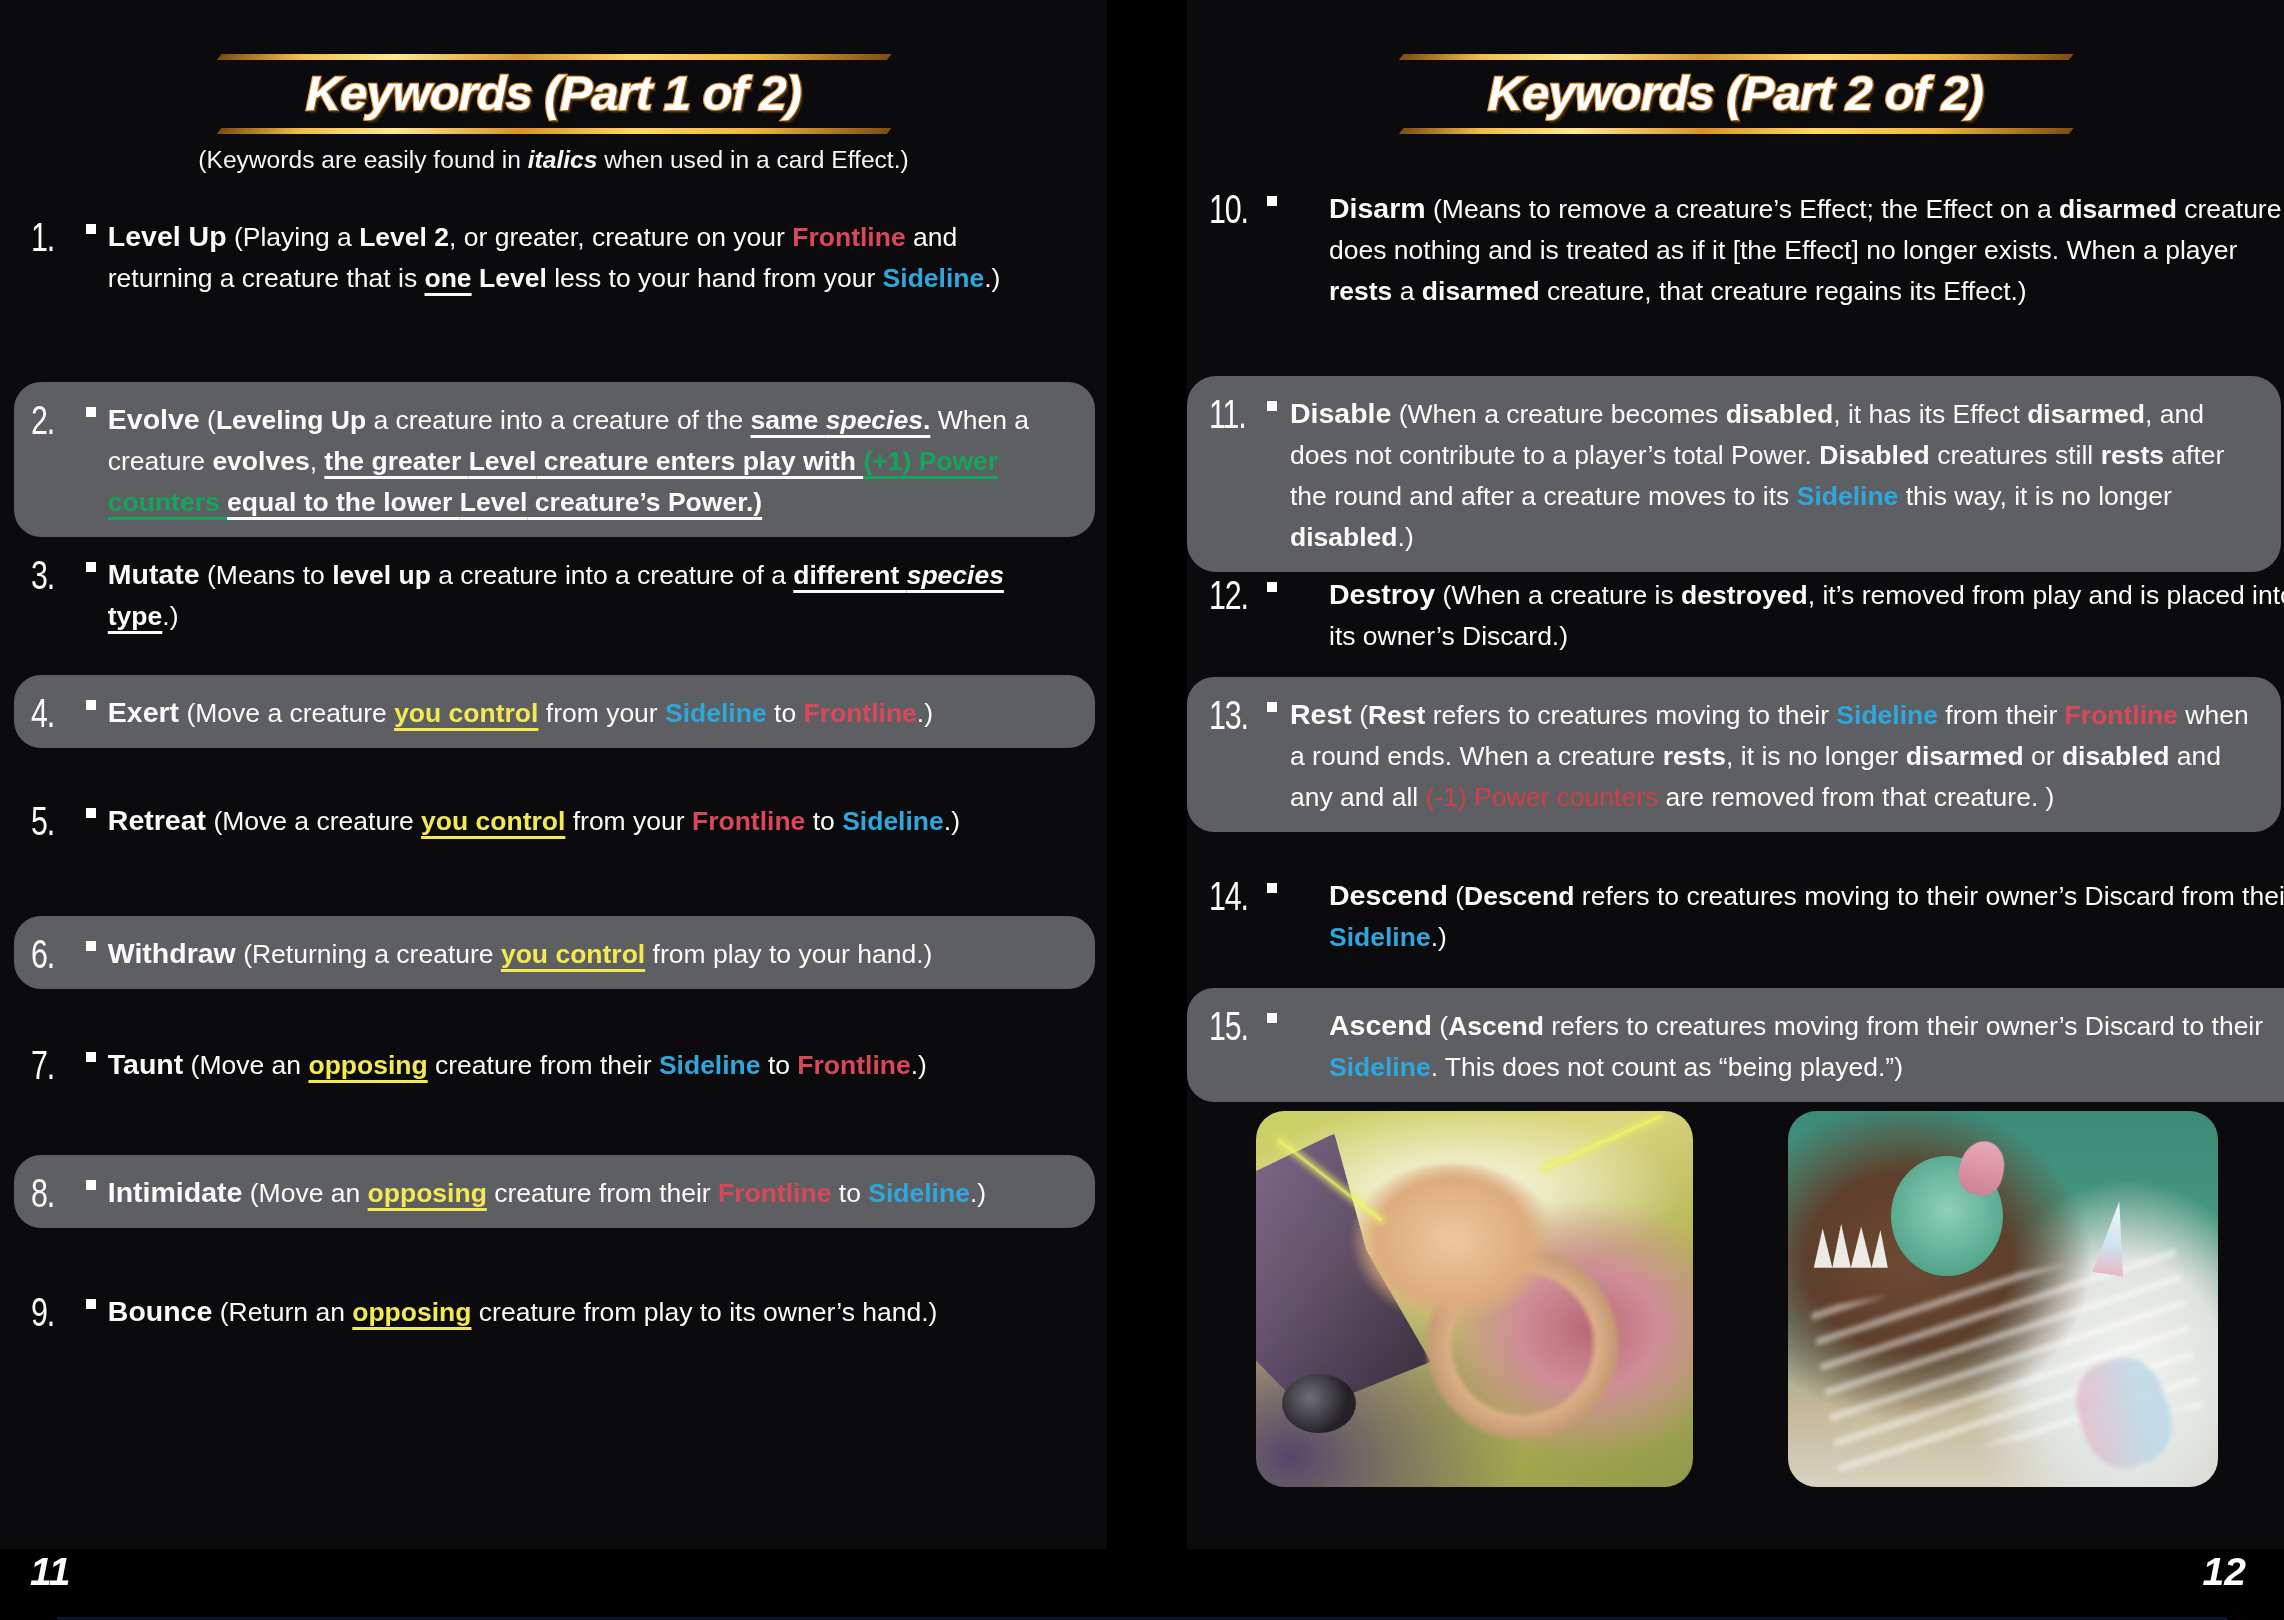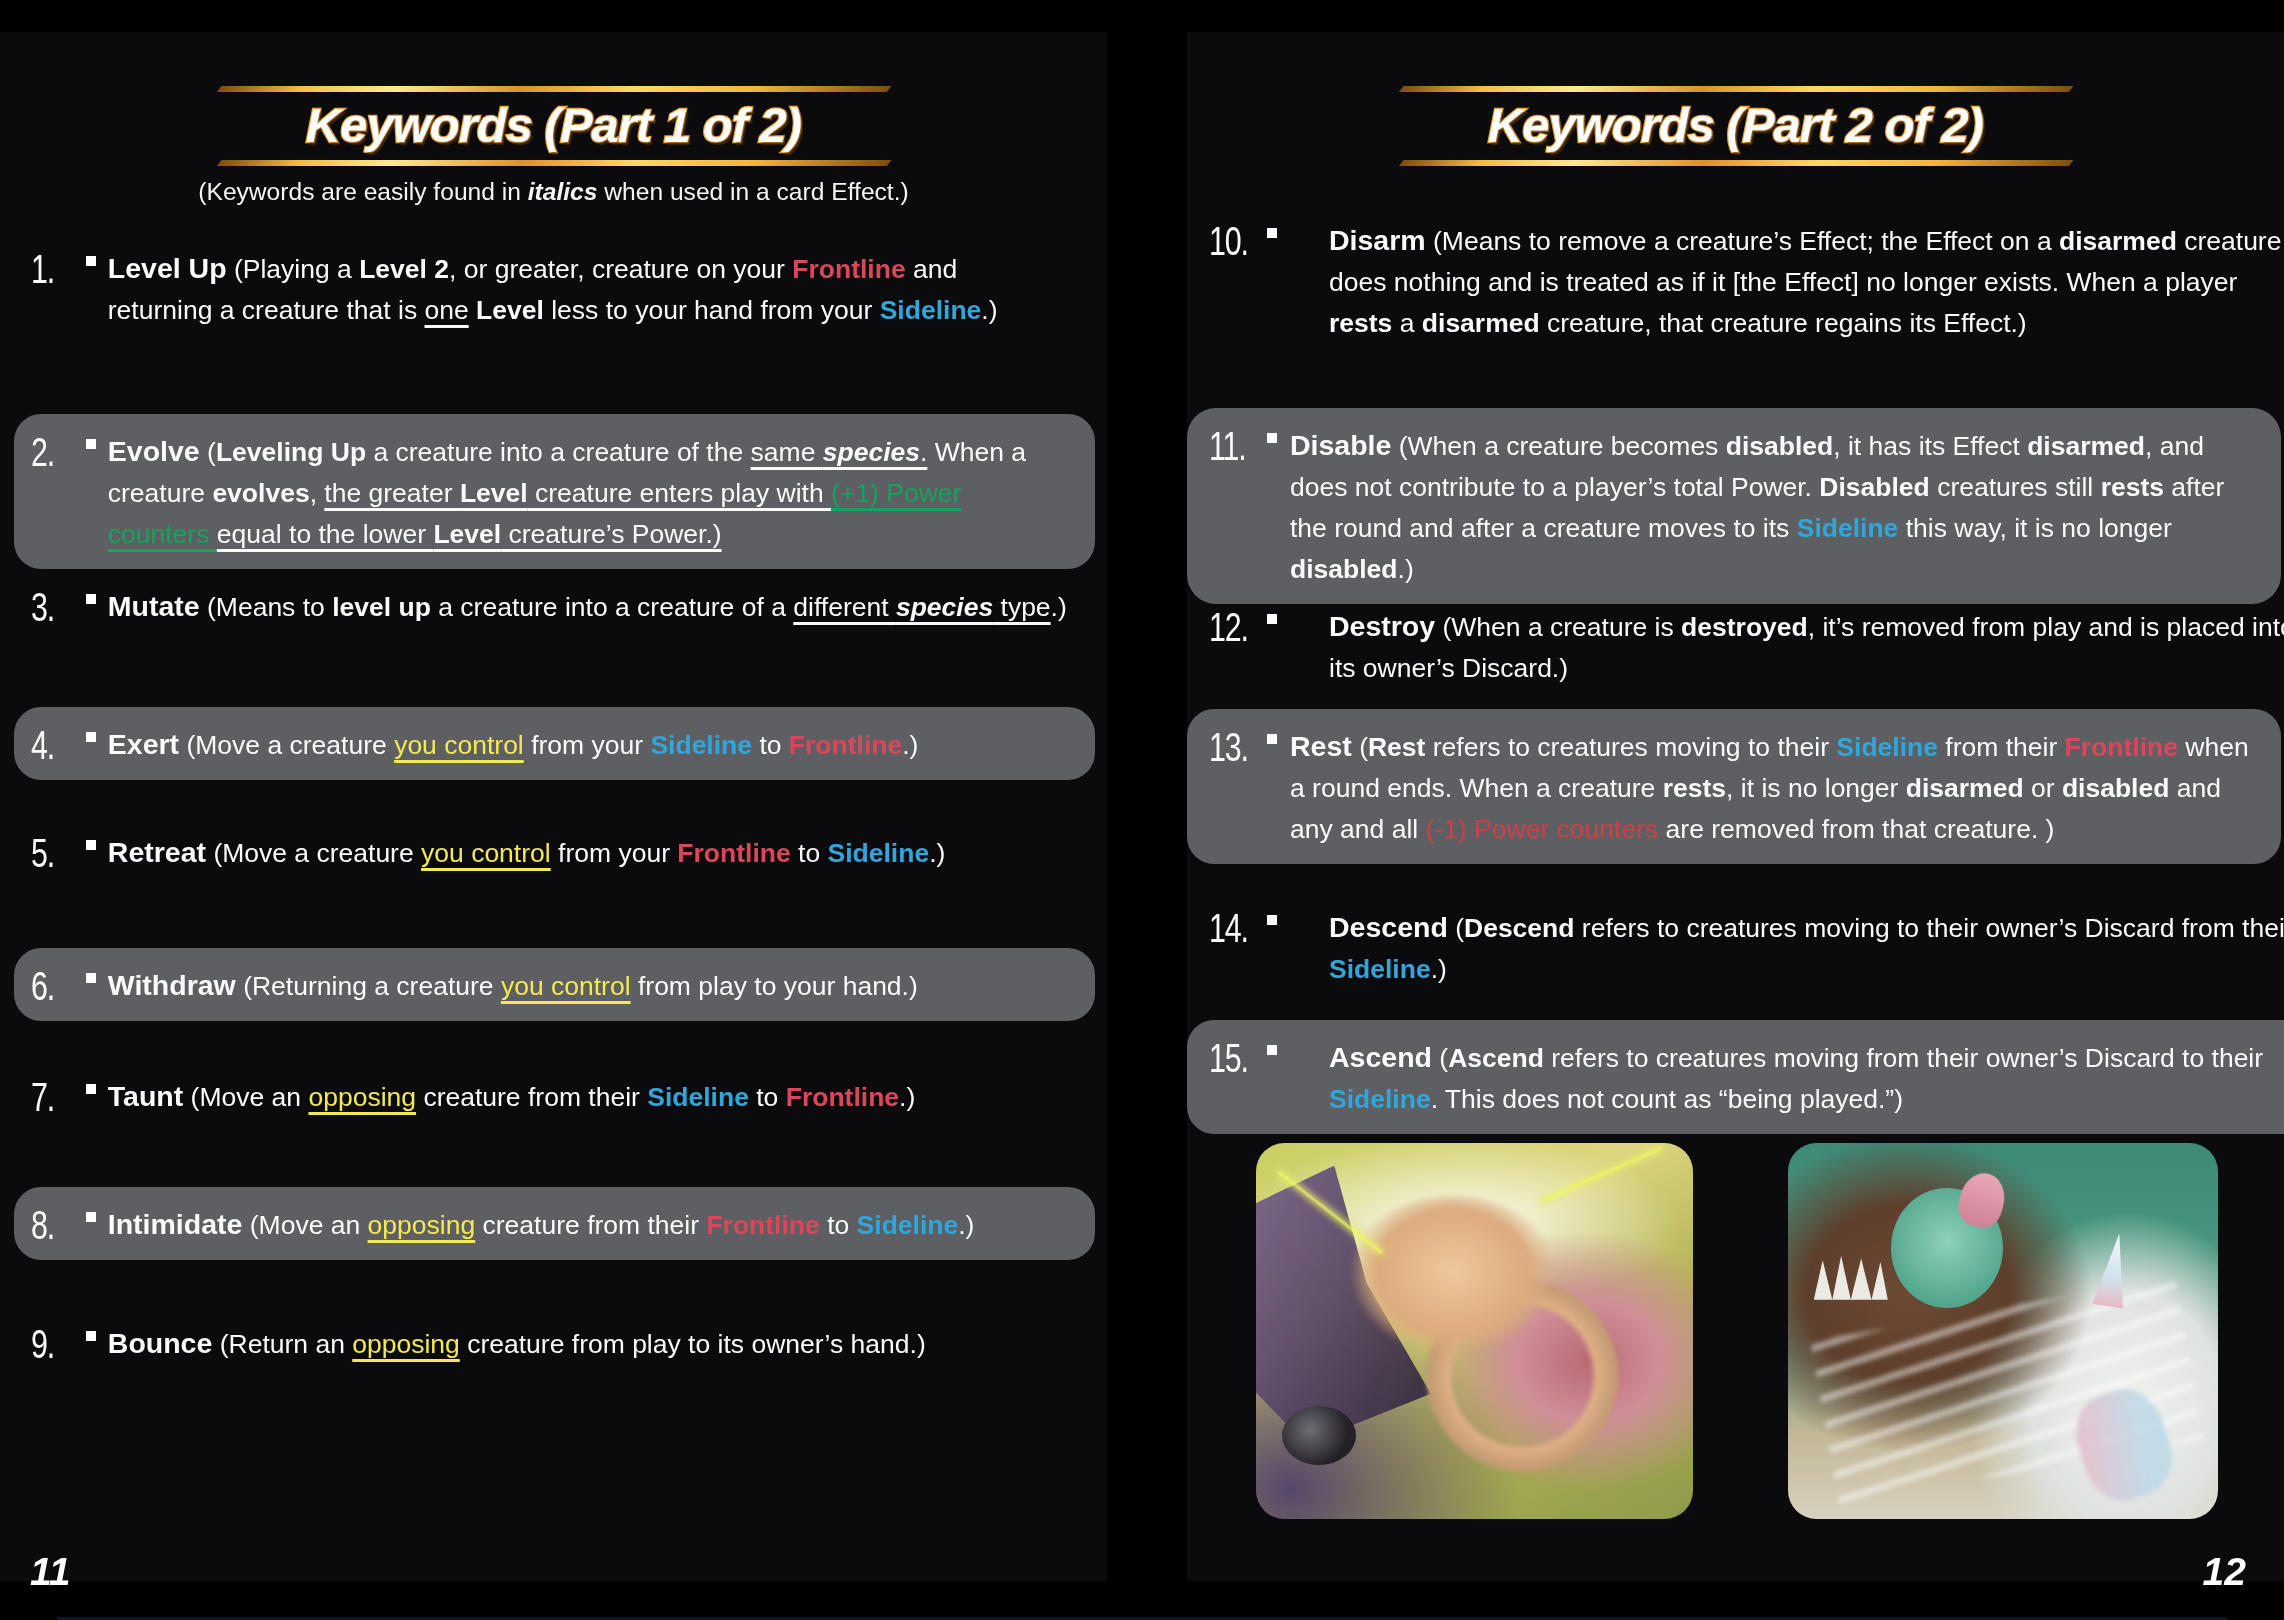--- a/index.html
+++ b/index.html
@@ -1,20 +1,20 @@
 <!DOCTYPE html>
 <html style="--accent_red: #d9475a; --accent_blue: #2fa7dc; --accent_yellow: #f3ea52; --accent_green: #15a45c; --counter_red: #ce4048; --title_gold: #eda23b; --box_gray: #5e5f63;font-size:7.9px"><head>
 <meta charset="utf-8">
 <style>
   html,body{margin:0;padding:0;background:#000;}
   #spread{
     position:relative;width:2284px;height:1621px;background:#000;overflow:hidden;
     font-family:"Liberation Sans","DejaVu Sans",sans-serif;color:#fff;
   }
-  .page{position:absolute;top:0;height:1549px;background:#0b0b0e;margin-top:32px;}
+  .page{position:absolute;top:0;height:1549px;background:#0b0b0e;}
   .page-left{left:0;width:1107px;}
   .page-right{left:1187px;width:1097px;}
 
   
   .title-wrap{position:absolute;top:54px;left:0;right:0;text-align:center;}
   .gold-rule{height:6.4px;width:670px;margin:0 auto;
     background:linear-gradient(90deg,#7c4c10 0%,#f0bf45 12%,#ffe98e 26%,#d99427 45%,#ffd963 62%,#f0b73a 80%,#7d4e10 100%);
     transform:skewX(-38deg);}
   h1.page-title{
     margin:6.9px 0 7.9px 0;font-size:49px;line-height:53px;font-weight:700;font-style:italic;
@@ -38,21 +38,21 @@
   .page-right .num{left:21.6px;}
   .sq{position:absolute;left:72px;top:7.9px;width:10.3px;height:10.3px;background:#fff;}
   .boxed .sq{top:24.6px;}
   .page-right .sq{left:80px;}
 
   .seg-kw{font-weight:700;font-size:28.5px;}
   .seg-b{font-weight:700;}
   .seg-bi{font-weight:700;font-style:italic;}
   .seg-u,.seg-bu,.seg-biu,.seg-yu,.seg-gu{
     text-decoration:underline;text-decoration-thickness:2.5px;text-underline-offset:6.4px;
-    text-decoration-skip-ink:none;}
+    text-decoration-skip-ink:none;font-weight:bold;}
   .seg-bu{font-weight:700;}
   .seg-biu{font-weight:700;font-style:italic;}
   .seg-red{color:var(--accent_red);font-weight:700;}
   .seg-blue{color:var(--accent_blue);font-weight:700;}
   .seg-yu{color:var(--accent_yellow);}
   .seg-gu{color:var(--accent_green);}
   .seg-rc{color:var(--counter_red);}
 
   
   .illus{position:absolute;top:1111px;height:376px;border-radius:28.5px;overflow:hidden;}

